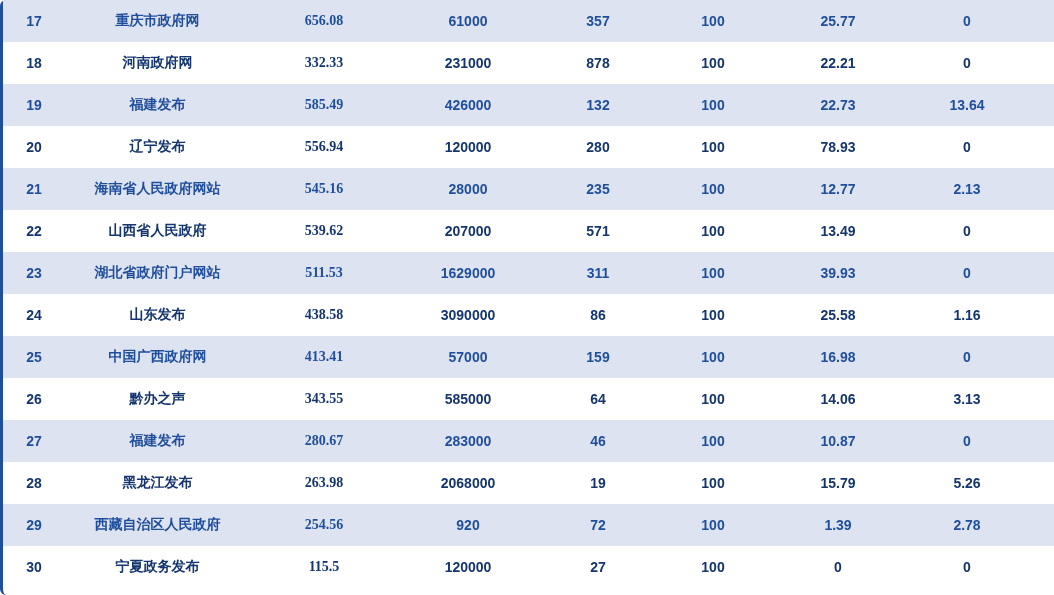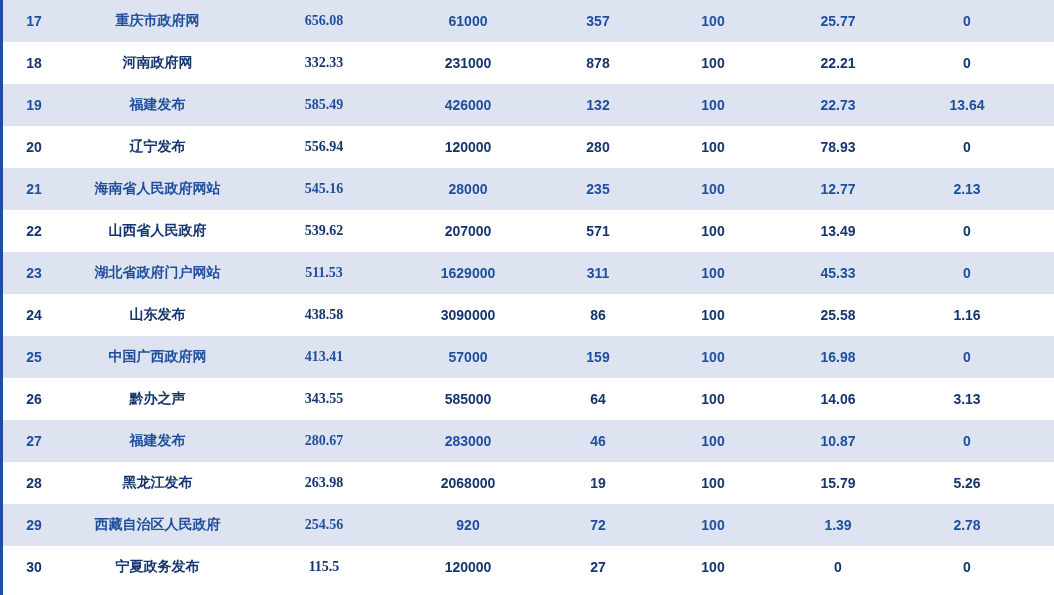--- a/index.html
+++ b/index.html
@@ -12,20 +12,21 @@
     height: 595px;
     font-family: "Liberation Sans", sans-serif;
     overflow: hidden;
   }
   .table-wrap {
     width: 1054px;
     height: 595px;
     box-sizing: border-box;
     border-left: 3px solid #1f4e9c;
     background: #ffffff;
+    border-radius: 6px;
   }
   table.rank-table {
     width: 1051px;
     border-collapse: collapse;
     table-layout: fixed;
     font-size: 14px;
   }
   table.rank-table tr {
     height: 42px;
   }
@@ -129,21 +130,21 @@
           <td class="col-c5">0</td>
           <td class="col-c6">237</td>
         </tr>
         <tr class="odd-row">
           <td class="col-rank">23</td>
           <td class="col-name">湖北省政府门户网站</td>
           <td class="col-score">511.53</td>
           <td class="col-c1">1629000</td>
           <td class="col-c2">311</td>
           <td class="col-c3">100</td>
-          <td class="col-c4">45.33</td>
+          <td class="col-c4">39.93</td>
           <td class="col-c5">0</td>
           <td class="col-c6">131</td>
         </tr>
         <tr class="even-row">
           <td class="col-rank">24</td>
           <td class="col-name">山东发布</td>
           <td class="col-score">438.58</td>
           <td class="col-c1">3090000</td>
           <td class="col-c2">86</td>
           <td class="col-c3">100</td>

